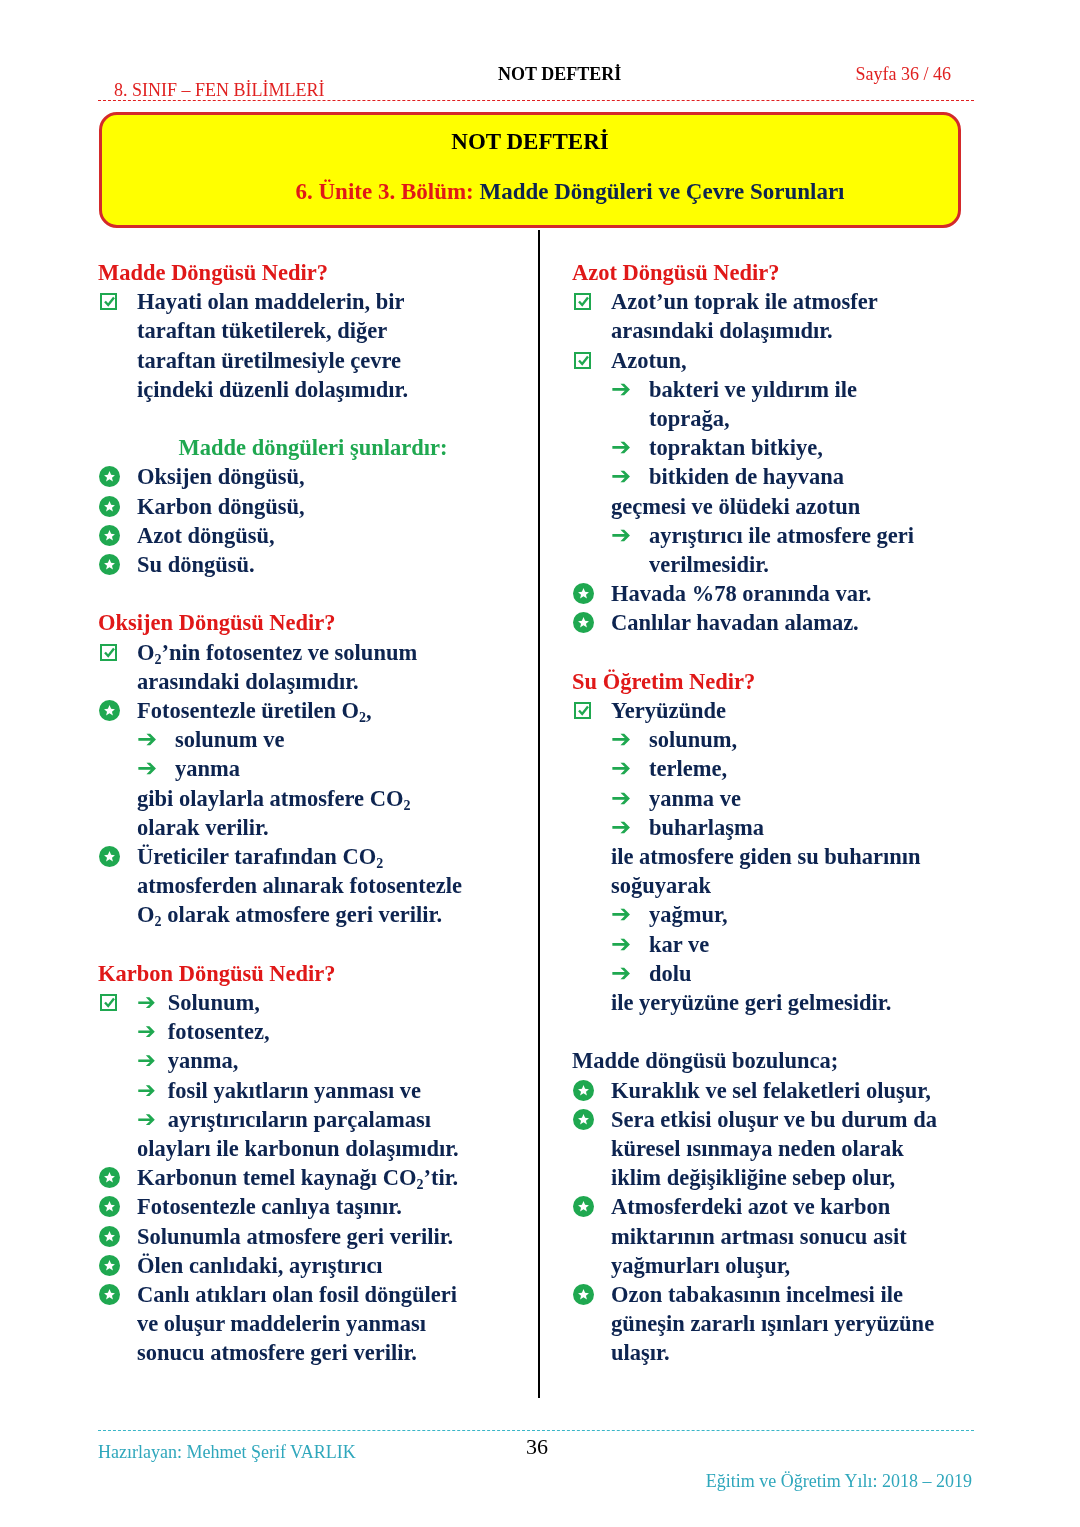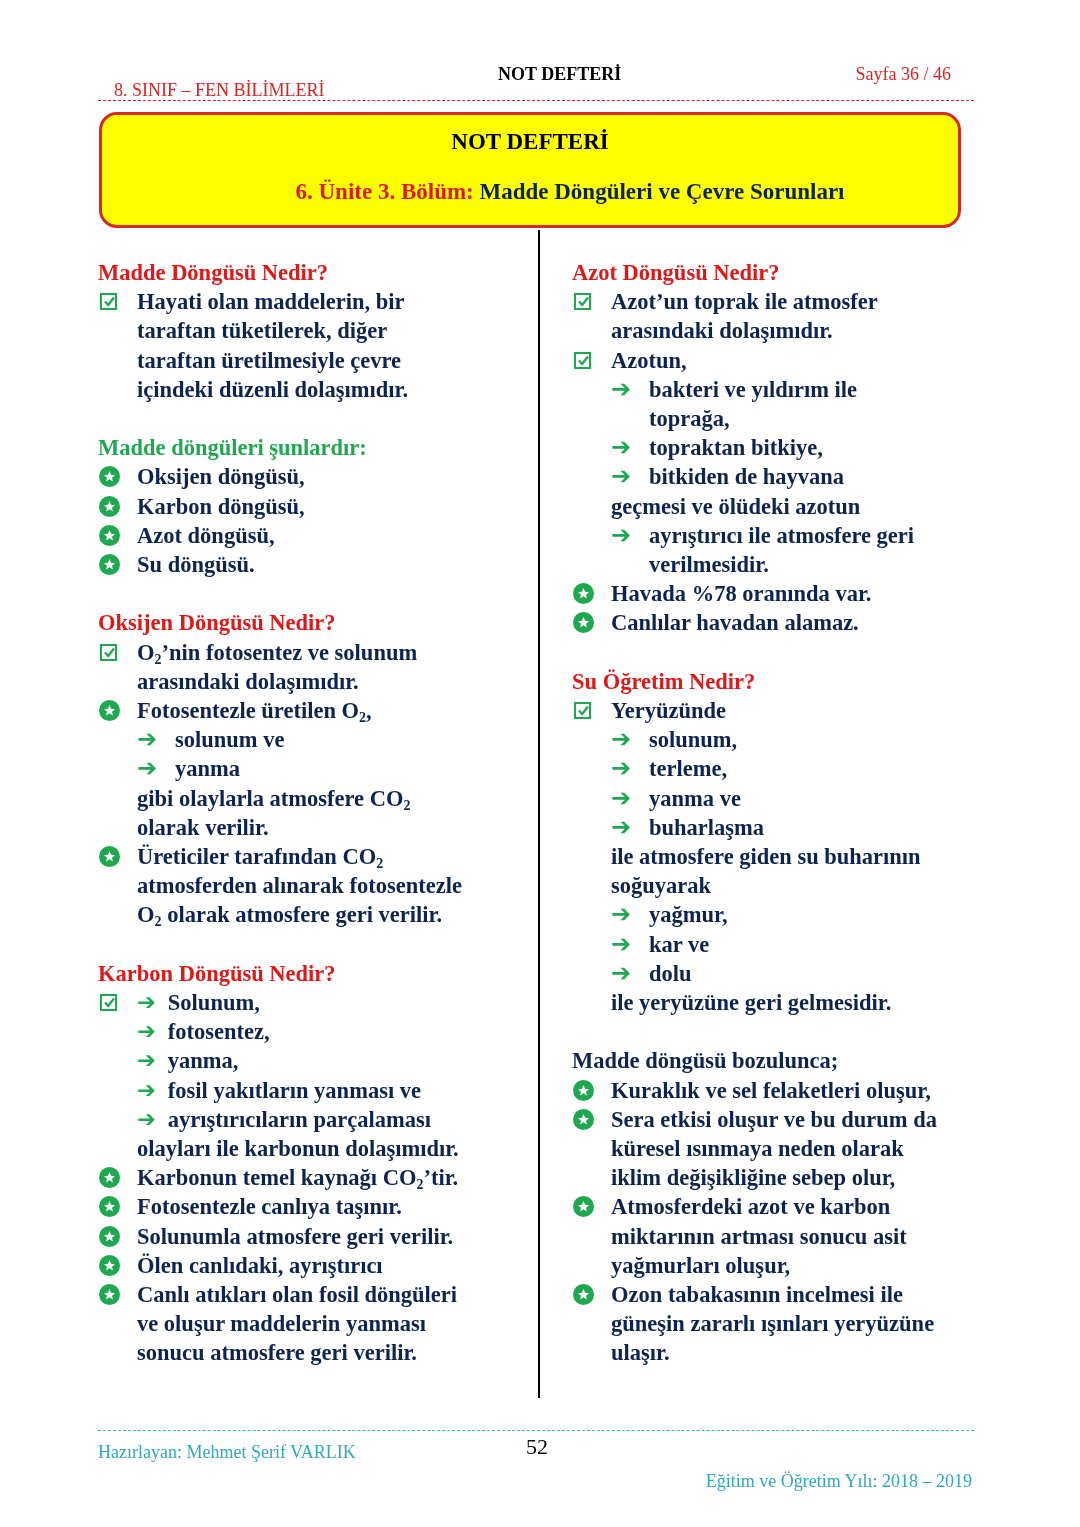--- a/index.html
+++ b/index.html
@@ -21,21 +21,21 @@
   .banner-sub .red { color: #e01818; }
   .banner-sub .navy { color: #0d2450; }
 
   .vline { position: absolute; left: 538px; top: 230px; width: 2px; height: 1168px; background: #000; }
 
   .col { position: absolute; top: 258px; font-size: 22.5px; line-height: 29.2px; font-weight: bold; color: #0d2450; }
   .col-left { left: 98px; width: 430px; }
   .col-right { left: 572px; width: 410px; }
 
   .h-red { color: #e01818; }
-  .h-green { color: #1fa850; }
+  .h-green { color: #1fa850; text-align: center; }
   .row { position: relative; padding-left: 39px; white-space: nowrap; }
   .row.ind2 { padding-left: 77px; }
   .row.noind { padding-left: 0; }
   .gap { height: 29.2px; }
   .ico { position: absolute; left: 0; top: 0; width: 30px; height: 29px; display: flex; align-items: center; justify-content: flex-start; }
   .row.ind2 .ico { left: 39px; }
   .chk { width: 17px; height: 17px; border: 2px solid #1fa850; box-sizing: border-box; position: relative; margin-left: 2px; }
   .chk svg { position: absolute; left: 1px; top: 0px; }
   .star { width: 21px; height: 21px; border-radius: 50%; background: #1fa850; display: flex; align-items: center; justify-content: center; margin-left: 1px; }
   .arrow { color: #1fa850; font-size: 24px; font-family: "DejaVu Sans", sans-serif; font-weight: bold; line-height: 29px; }
@@ -318,15 +318,15 @@
           </svg>
         </span>
       </span><span>Ozon tabakasının incelmesi ile</span></div>
   <div class="row">güneşin zararlı ışınları yeryüzüne</div>
   <div class="row">ulaşır.</div>
 </div>
 
 <div class="dash-cyan"></div>
 <div class="ftr">
   <span class="ftr-left">Hazırlayan: Mehmet Şerif VARLIK</span>
-  <span class="ftr-mid">52</span>
+  <span class="ftr-mid">36</span>
   <span class="ftr-right">Eğitim ve Öğretim Yılı: 2018 – 2019</span>
 </div>
 
 </body></html>

